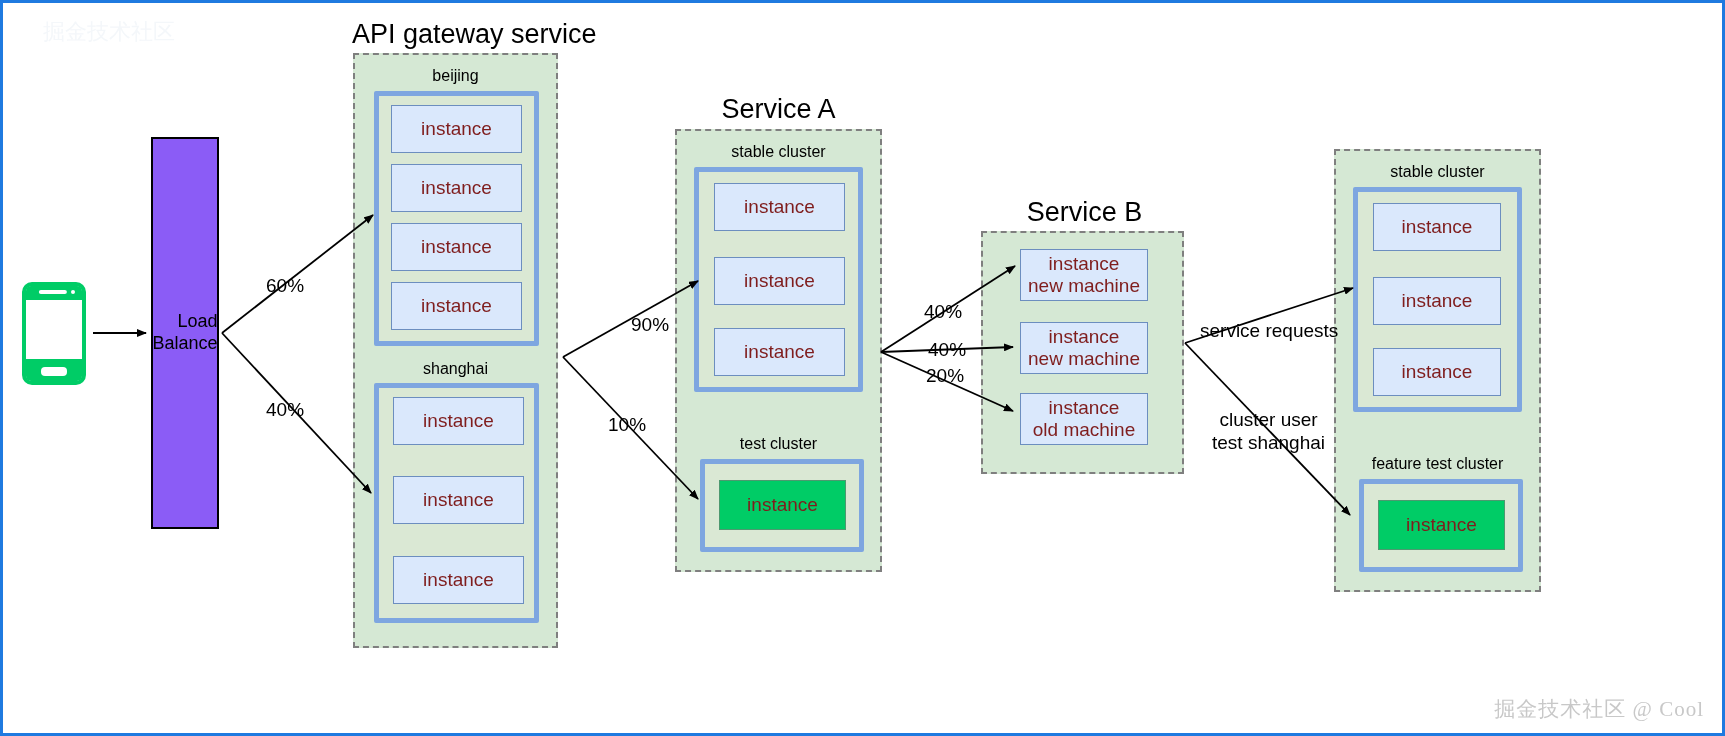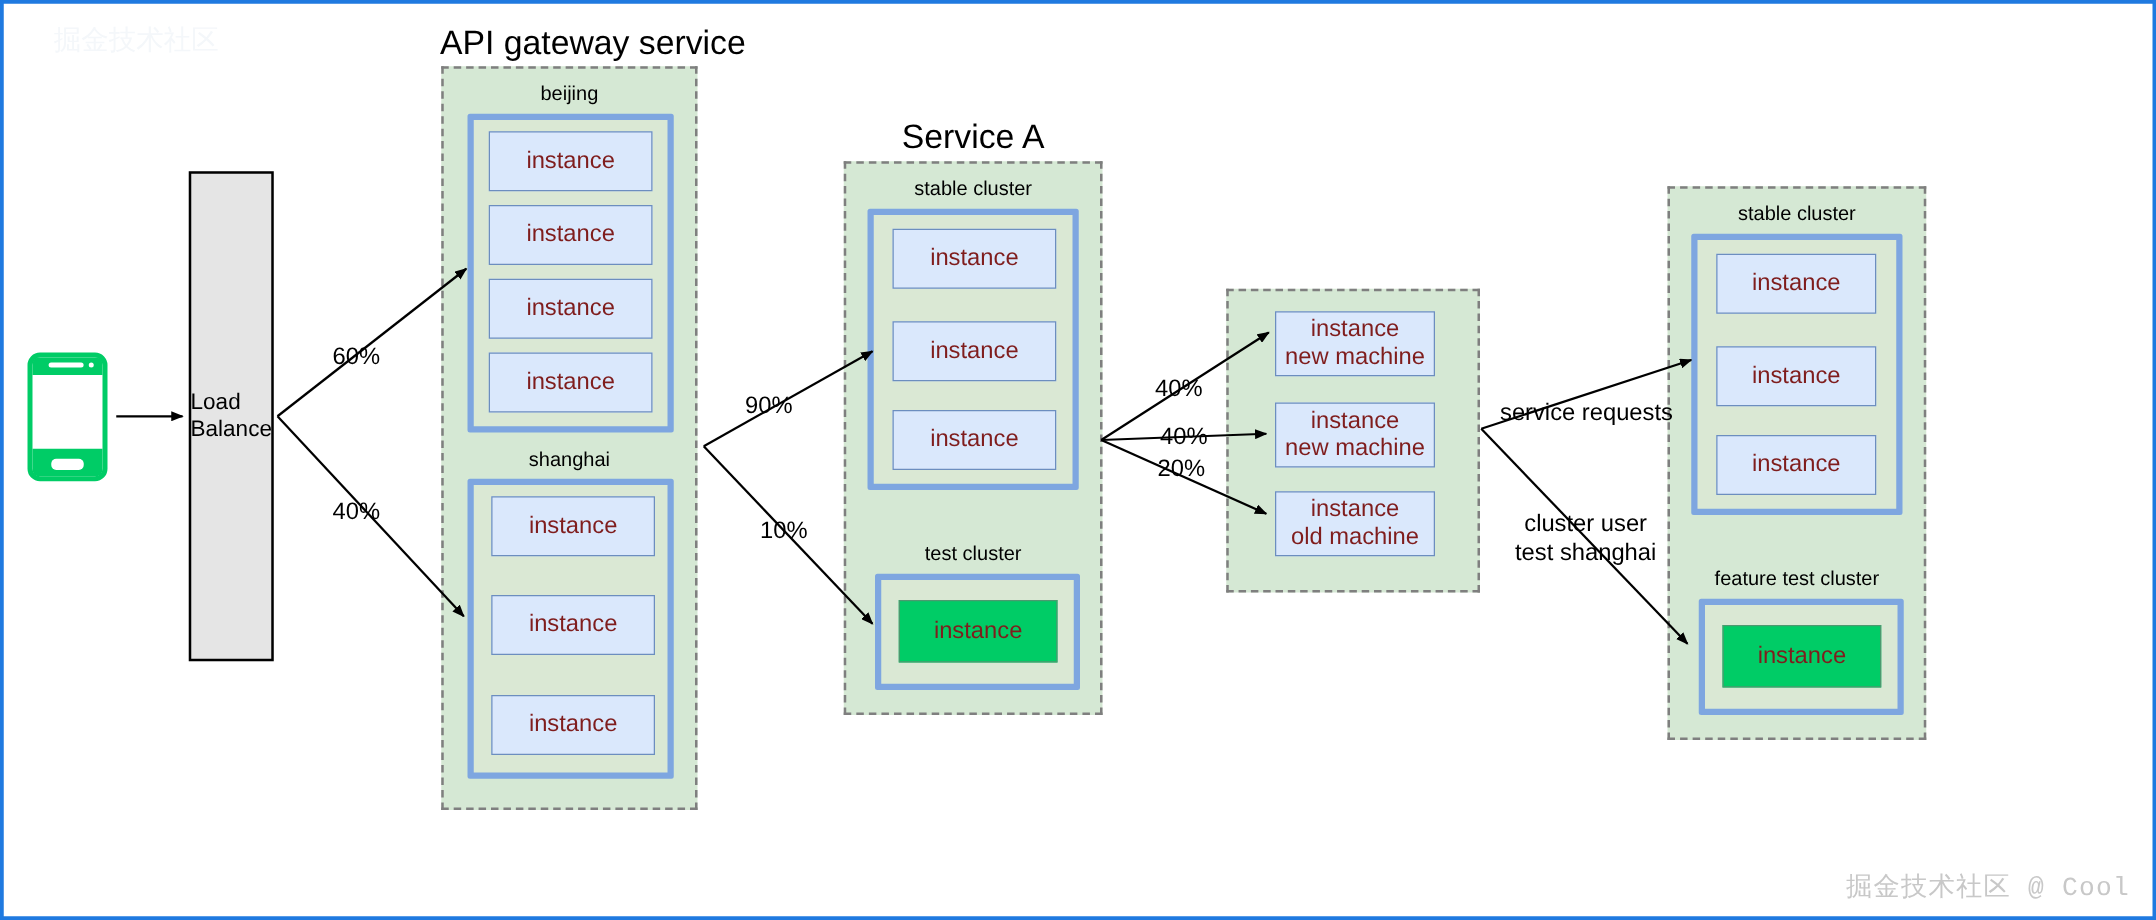--- a/index.html
+++ b/index.html
@@ -64,26 +64,26 @@
     color: #7f1d1d;
     font-family: "Liberation Sans", sans-serif;
   }
   .instance.green {
     background: #00cc66;
     border: 1.5px solid #4d9970;
   }
 
   
   .lb {
-    background: #e5e5e5;
+    background: #8b5cf6;
     border: 2px solid #000000;
     display: flex;
     align-items: center;
     justify-content: center;
-    text-align: left;
+    text-align: right;
     font-size: 18px;
     line-height: 1.2;
     color: #000;
     font-family: "Liberation Sans", sans-serif;
   }
 
   
   .edge-label {
     position: absolute;
     font-size: 19px;
@@ -102,21 +102,21 @@
     pointer-events: none;
   }
 
   
   .wm-bottom {
     position: absolute;
     right: 18px;
     bottom: 10px;
     font-size: 21px;
     color: #c8c8c8;
-    font-family: Liberation Mono, monospace;
+    font-family: Liberation Serif, serif;
     white-space: nowrap;
     letter-spacing: 1px;
   }
   .wm-top {
     position: absolute;
     left: 40px;
     top: 14px;
     font-size: 22px;
     color: #f4f7fa;
     font-family: "Liberation Sans", sans-serif;
@@ -240,20 +240,21 @@
   <div class="instance abs" style="left:711px; top:325px; width:131px; height:48px;">
     <span>instance</span>
   </div>
 
   <div class="cluster-title" style="left:691px; top:432px; width:169px;">test cluster</div>
   <div class="cluster-box abs" style="left:697px; top:456px; width:164px; height:93px;"></div>
   <div class="instance green abs" style="left:716px; top:477px; width:127px; height:50px;">
     <span>instance</span>
   </div>
 
+  <div class="group-title" style="left:978px; top:194px; width:207px;">Service B</div>
   <div class="group-box abs" style="left:978px; top:228px; width:203px; height:243px;"></div>
   <div class="instance abs" style="left:1017px; top:246px; width:128px; height:52px; flex-direction:column;">
     <span>instance</span>
     <span>new machine</span>
   </div>
   <div class="instance abs" style="left:1017px; top:319px; width:128px; height:52px; flex-direction:column;">
     <span>instance</span>
     <span>new machine</span>
   </div>
   <div class="instance abs" style="left:1017px; top:390px; width:128px; height:52px; flex-direction:column;">
@@ -301,21 +302,21 @@
       <path d="M878,349 L1010,344"></path>
       <path d="M878,349 L1010,408"></path>
 
       <path d="M1182,340 L1350,285"></path>
       <path d="M1182,340 L1347,512"></path>
     </g>
   </svg>
 
   <div class="edge-label" style="left:263px; top:272px;">60%</div>
   <div class="edge-label" style="left:263px; top:396px;">40%</div>
-  <div class="edge-label" style="left:593px; top:311px;">90%</div>
+  <div class="edge-label" style="left:628px; top:311px;">90%</div>
   <div class="edge-label" style="left:605px; top:411px;">10%</div>
   <div class="edge-label" style="left:921px; top:298px;">40%</div>
   <div class="edge-label" style="left:925px; top:336px;">40%</div>
   <div class="edge-label" style="left:923px; top:362px;">20%</div>
   <div class="edge-label" style="left:1197px; top:317px;">service requests</div>
   <div class="edge-label two-line" style="left:1209px; top:405px;">
     <div>cluster user</div>
     <div>test shanghai</div>
   </div>
 

